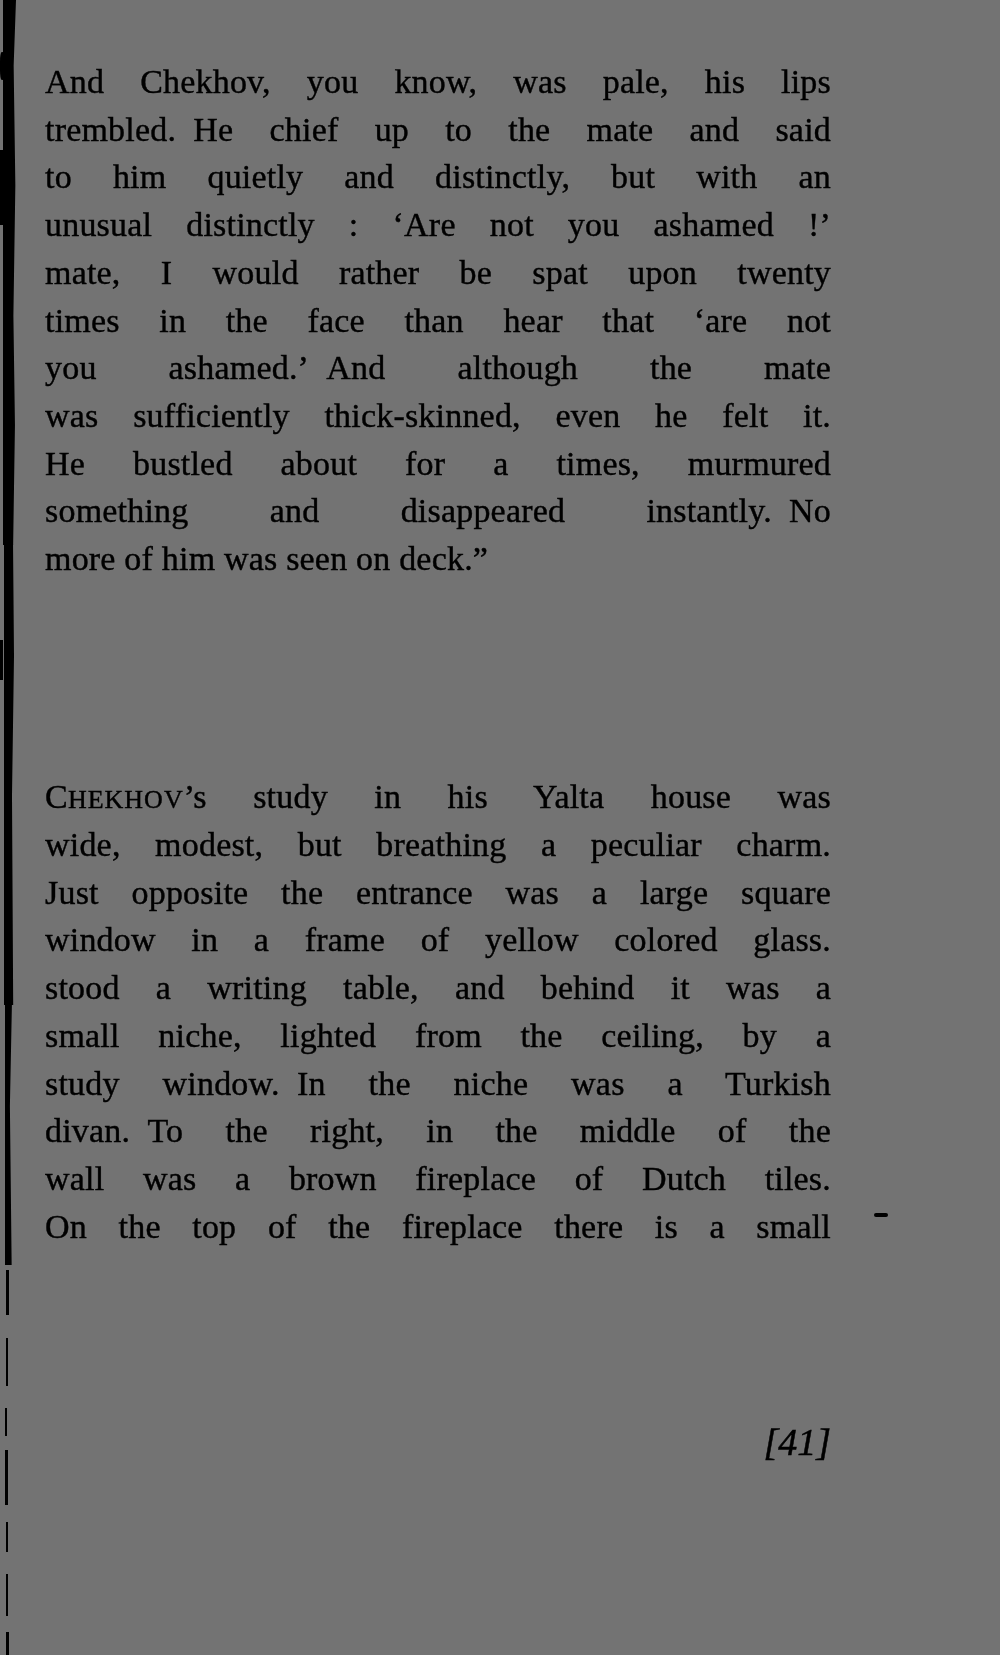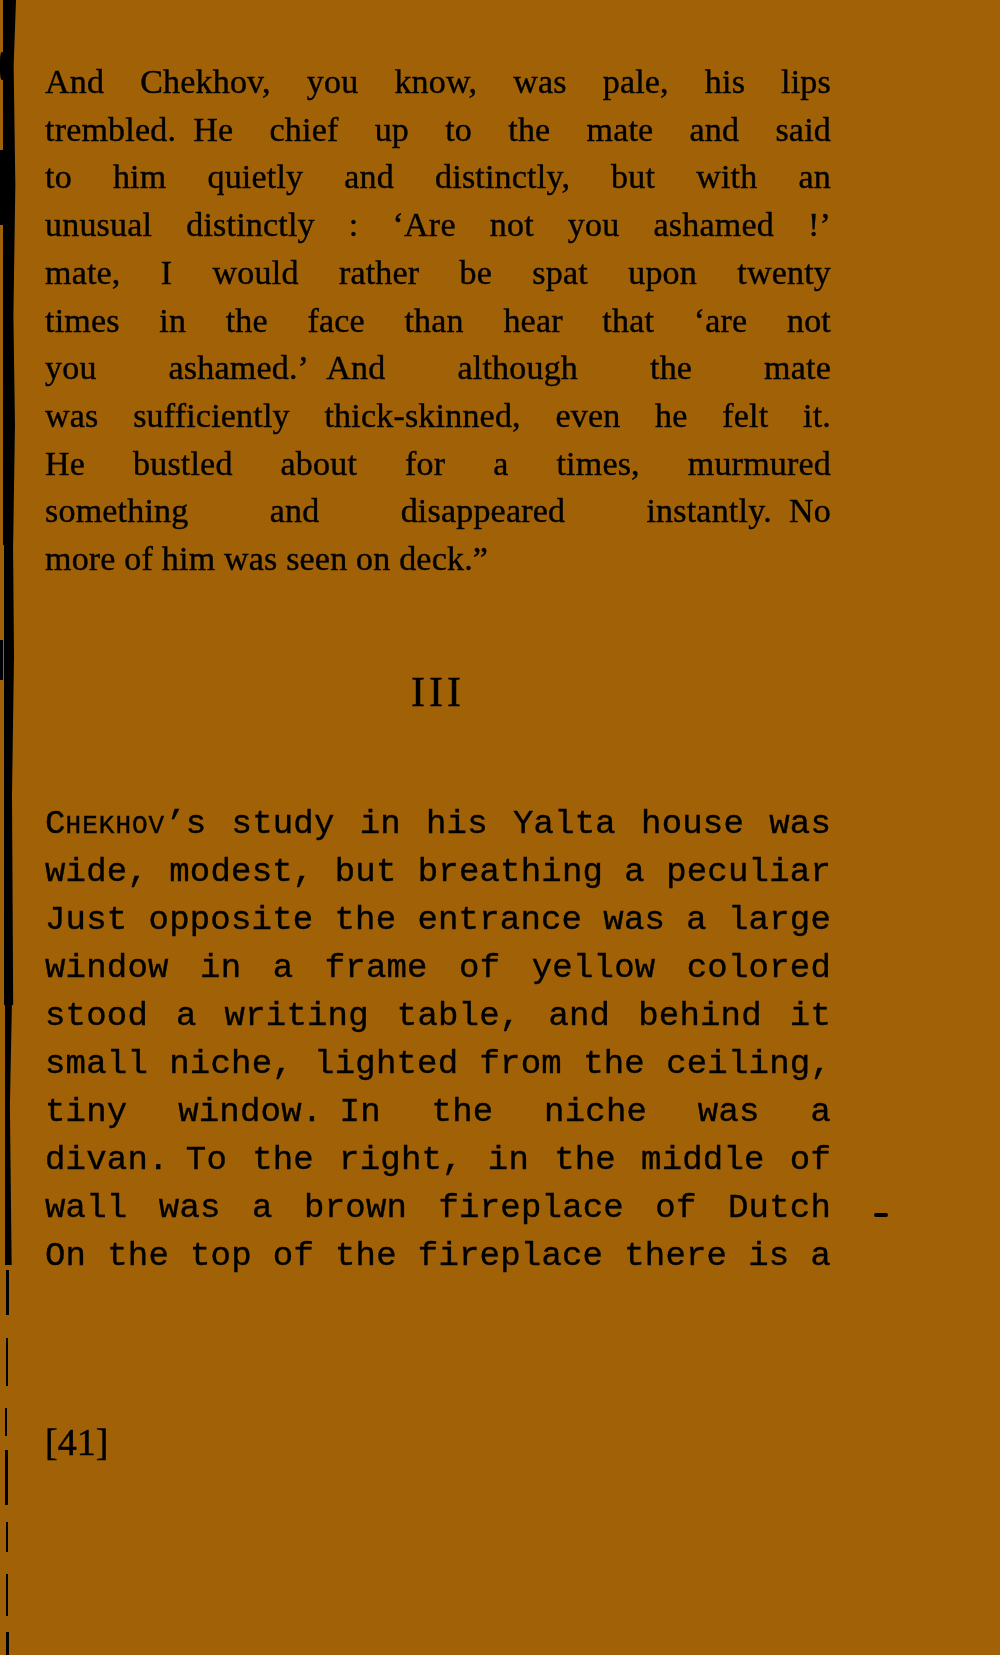--- a/index.html
+++ b/index.html
@@ -4,32 +4,32 @@
 <style>
   html, body {
     margin: 0;
     padding: 0;
     background: #ffffff;
   }
   .page {
     position: relative;
     width: 1000px;
     height: 1655px;
-    background: #a16207;
+    background: #737373;
     overflow: hidden;
     font-family: "Liberation Serif", "DejaVu Serif", serif;
     color: #000000;
   }
   .textblock {
     position: absolute;
     left: 45px;
     width: 786px;
   }
   #para1 { top: 58px; }
-  #para2 { top: 801px; font-family: Liberation Mono, monospace; }
+  #para2 { top: 773px; }
   .line {
     font-size: 34px;
     line-height: 47.7px;
     text-align: justify;
     text-align-last: justify;
     -webkit-text-stroke: 0.4px #000;
     letter-spacing: 0.2px;
     overflow: hidden;
     max-height: 48px;
   }
@@ -51,22 +51,23 @@
     text-align: center;
     font-size: 42px;
     letter-spacing: 4px;
     -webkit-text-stroke: 0.5px #000;
   }
   .page-number {
     position: absolute;
     left: 45px;
     top: 1420px;
     width: 786px;
-    text-align: left;
+    text-align: right;
     font-size: 38px;
+    font-style: italic;
     -webkit-text-stroke: 0.5px #000;
   }
   
   .gutter { position: absolute; background: #000; }
   #g1 { left: 3px;  top: 0px;    width: 13px; height: 545px;
         clip-path: polygon(0 0, 100% 0, 82% 12%, 95% 34%, 80% 58%, 92% 78%, 78% 100%, 0 100%); }
   #g2 { left: 4px;  top: 540px;  width: 10px; height: 465px;
         clip-path: polygon(0 0, 90% 0, 100% 25%, 80% 55%, 92% 100%, 0 100%); }
   #g3 { left: 5px;  top: 1000px; width: 7px;  height: 265px;
         clip-path: polygon(0 0, 100% 0, 70% 40%, 95% 100%, 0 100%); }
@@ -109,30 +110,29 @@
     <div class="line">unusual distinctly : ‘Are not you ashamed !’</div>
     <div class="line">mate, I would rather be spat upon twenty</div>
     <div class="line">times in the face than hear that ‘are not</div>
     <div class="line">you ashamed.’ And although the mate</div>
     <div class="line">was sufficiently thick-skinned, even he felt it.</div>
     <div class="line">He bustled about for a times, murmured</div>
     <div class="line">something and disappeared instantly. No</div>
     <div class="line lastline">more of him was seen on deck.”</div>
   </div>
 
-  <div class="section-heading">III</div>
 
   <div class="textblock" id="para2">
     <div class="line"><span class="cap-lead">C</span><span class="smallcaps">HEKHOV</span><span>’s study in his Yalta house was</span></div>
     <div class="line">wide, modest, but breathing a peculiar charm.</div>
     <div class="line">Just opposite the entrance was a large square</div>
     <div class="line">window in a frame of yellow colored glass.</div>
     <div class="line">stood a writing table, and behind it was a</div>
     <div class="line">small niche, lighted from the ceiling, by a</div>
-    <div class="line">tiny window. In the niche was a Turkish</div>
+    <div class="line">study window. In the niche was a Turkish</div>
     <div class="line">divan. To the right, in the middle of the</div>
     <div class="line">wall was a brown fireplace of Dutch tiles.</div>
     <div class="line">On the top of the fireplace there is a small</div>
   </div>
 
   <div class="page-number">[41]</div>
 
 </div>
 
 </body></html>

